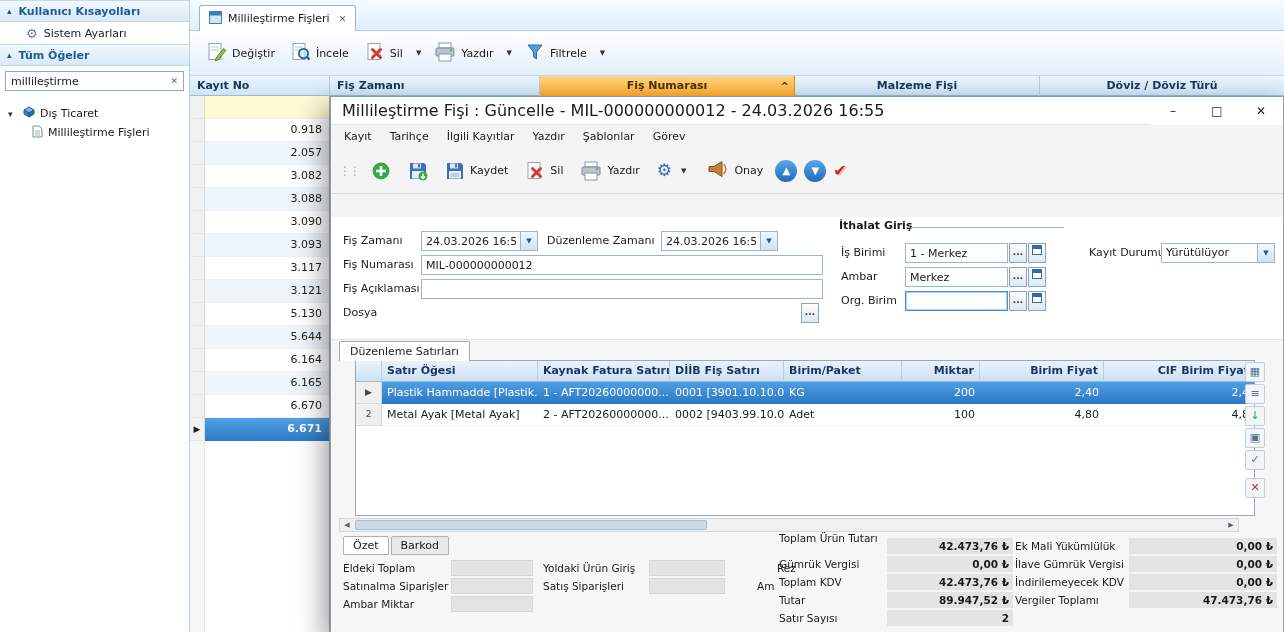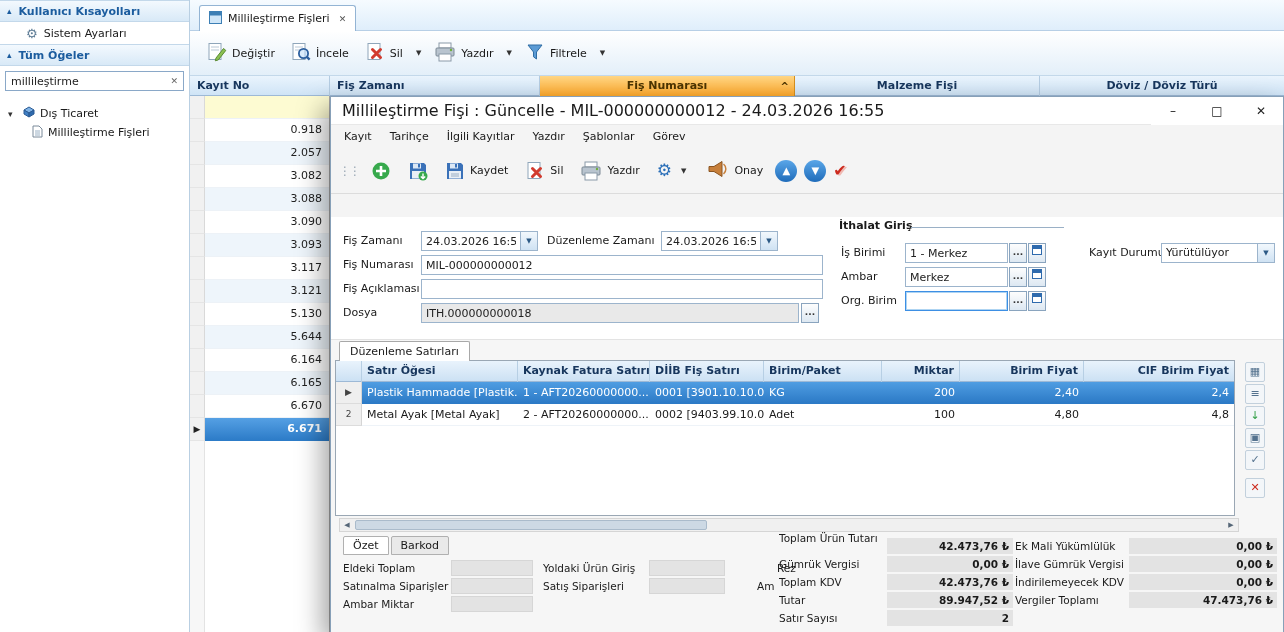--- a/index.html
+++ b/index.html
@@ -62,21 +62,21 @@
 .ffield input{border:none;outline:none;flex:1;min-width:0;padding:0 4px;font:inherit;background:transparent;color:#222}
 .ffield.gray{background:#e9e9e9}
 .ffield.focus{border:1px solid #3d8fe4;box-shadow:inset 0 0 0 1px #aed4f2}
 .fvalue{flex:1;min-width:0;padding:0 4px;line-height:18px;overflow:hidden;white-space:nowrap}
 .ddbtn{width:17px;background:linear-gradient(#f2f8fd,#cfe2f3);border-left:1px solid #9cb4cc;text-align:center;font-size:7px;line-height:18px;color:#2c5a86;cursor:pointer}
 .mini-btn{position:absolute;height:20px;width:18px;border:1px solid #8aa4be;background:linear-gradient(#fdfdfd,#dde8f2);text-align:center;line-height:16px;font-weight:bold;font-size:9px;color:#333;cursor:pointer}
 .grp-line{position:absolute;border-top:1px solid #9ab0c6}
 .grp-title{position:absolute;font-weight:bold;white-space:nowrap}
 
 #lines-tab{position:absolute;left:8px;top:244px;height:20px;line-height:19px;padding:0 10px;background:#fff;border:1px solid #a8a8a8;border-bottom:none;border-radius:2px 2px 0 0;z-index:2;cursor:pointer}
-#lines-grid{position:absolute;left:4px;top:263px;width:900px;height:156px;background:#fff;border:1px solid #9aa7b4;overflow:hidden}
+#lines-grid{position:absolute;left:24px;top:263px;width:900px;height:156px;background:#fff;border:1px solid #9aa7b4;overflow:hidden}
 .lg-header{position:absolute;left:0;top:0;width:100%;height:21px;background:linear-gradient(#e9f3fc,#cce1f4);border-bottom:1px solid #9db9d6;color:#17365d;font-weight:bold}
 .lg-hcell{position:absolute;top:0;height:21px;line-height:20px;padding:0 5px;border-right:1px solid #b7cfe4;overflow:hidden;white-space:nowrap;cursor:pointer}
 .lg-row{position:absolute;left:0;width:100%;height:22px;cursor:pointer}
 .lg-cell{position:absolute;top:0;height:22px;line-height:21px;padding:0 5px;overflow:hidden;white-space:nowrap;border-bottom:1px solid #eef3f8}
 .lg-row.sel .lg-cell{background:linear-gradient(#4f9de2,#2c7ac6);color:#fff;border-bottom-color:#2c7ac6}
 .lg-marker{position:absolute;left:0;top:0;width:26px;height:22px;background:#efefef;border-right:1px solid #d5d5d5;border-bottom:1px solid #dcdcdc;text-align:center;line-height:21px;font-size:9px;color:#444}
 .numcell{text-align:right}
 #line-tools{position:absolute;left:912px;top:263px;width:24px;height:156px}
 .lt-btn{width:20px;height:20px;margin:2px auto;text-align:center;line-height:18px;font-size:11px;color:#54728e;background:#f3f6f9;border:1px solid #c2d0dc;border-radius:2px;cursor:pointer}
 .lt-btn.green{color:#2f9e44}
@@ -368,23 +368,20 @@
     <div class="ffield" style="left:90px;top:158px;width:402px">
       <input value="MIL-000000000012" style="">
     </div>
 
     <span class="flabel" style="left:12px;top:182px">Fiş Açıklaması</span>
     <div class="ffield" style="left:90px;top:182px;width:402px">
       <input value="" style="">
     </div>
 
     <span class="flabel" style="left:12px;top:206px">Dosya</span>
-    <div class="ffield gray" style="left:90px;top:206px;width:378px">
-      <input value="ITH.000000000018" style="">
-    </div>
     <span class="mini-btn" style="left:470px;top:206px">...</span>
 
     <span class="grp-title" style="left:508px;top:122px">İthalat Giriş</span>
     <div class="grp-line" style="left:580px;top:130px;width:153px"></div>
     <span class="flabel" style="left:510px;top:146px">İş Birimi</span>
     <div class="ffield" style="left:574px;top:146px;width:103px">
       <input value="1 - Merkez" style="">
     </div>
     <span class="mini-btn" style="left:678px;top:146px">...</span>
     <span class="mini-btn" style="left:697px;top:146px"><svg width="10" height="10">

